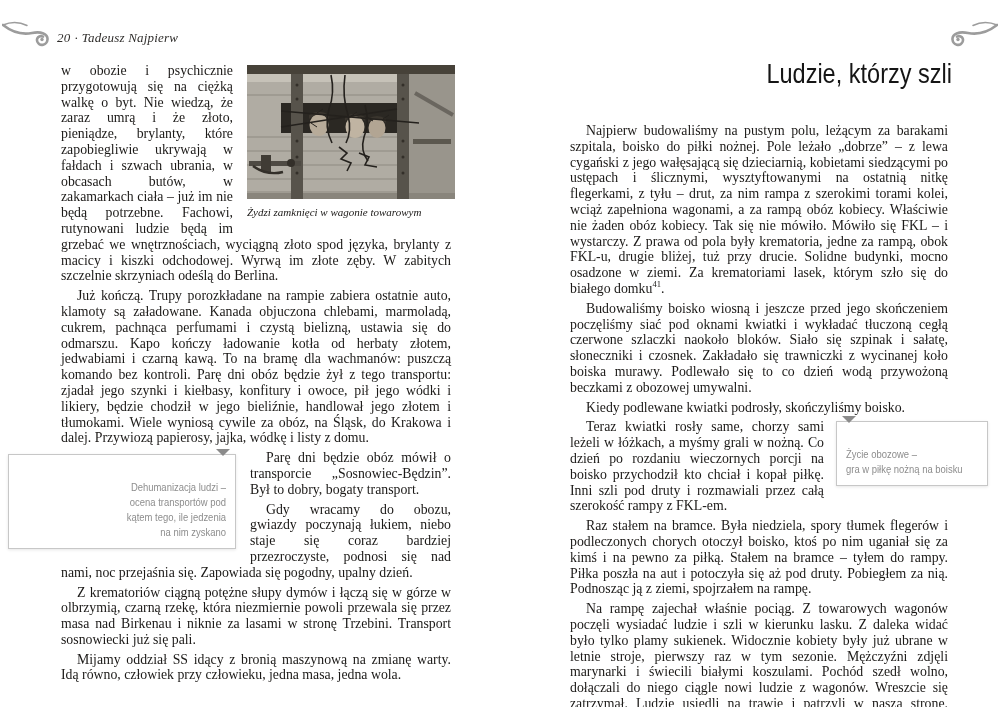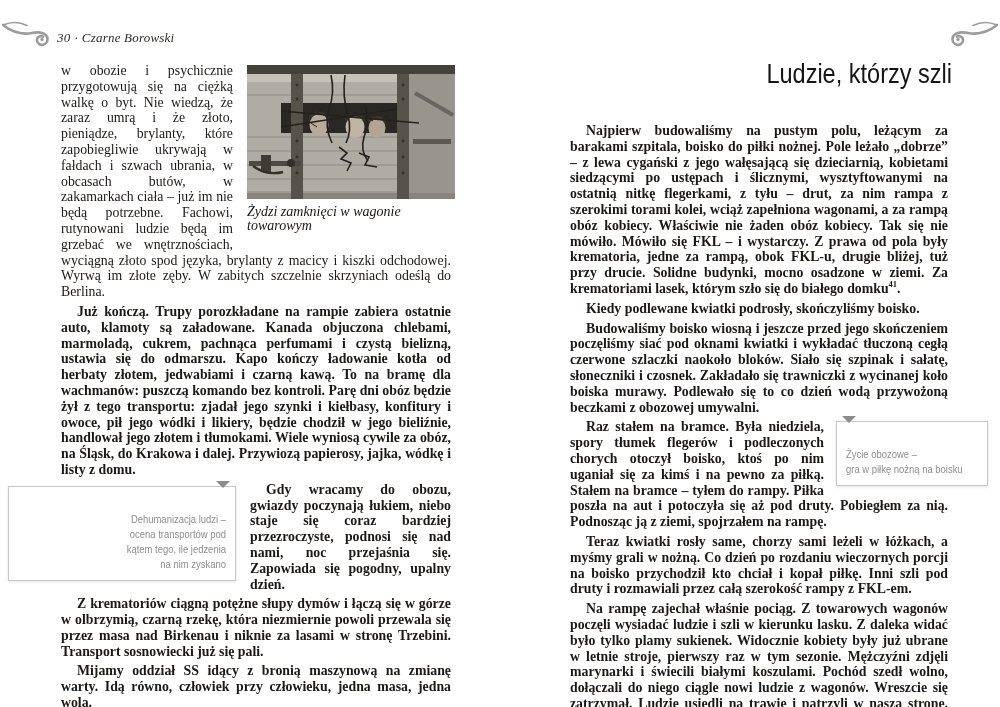--- a/index.html
+++ b/index.html
@@ -17,28 +17,28 @@
 
   .running-head{font-style:italic;font-size:13px;color:#2e2c2a;margin:0 0 17px 0;letter-spacing:.2px;}
   .running-head .sep{margin:0 4px;}
 
   .chapter-title{font-family:"Liberation Sans", sans-serif;font-size:28px;font-weight:400;
                  color:#151515;text-align:right;margin:0 0 33px 0;white-space:nowrap;
                  transform:scaleX(.84);transform-origin:100% 50%;}
 
   .body-text{font-size:13.8px;line-height:15.8px;text-align:justify;color:#1b1917;}
   p.para{margin:4px;padding:0;}
-  p.para.indent{text-indent:16px;font-weight:bold;}
+  p.para.indent{text-indent:16px;}
   sup.ref{font-size:8.5px;vertical-align:super;line-height:0;}
 
   
   figure{margin:0;}
   .photo-fig{float:right;width:208px;margin:2px 0 5px 14px;}
   .photo-fig svg{display:block;}
-  .fig-caption{font-style:italic;font-size:14px;color:#181614;margin-top:6px;line-height:14px;text-align:left;}
+  .fig-caption{font-style:italic;font-size:11px;color:#181614;margin-top:6px;line-height:14px;text-align:left;}
 
   
   .margin-note{position:relative;background:#ffffff;border:1px solid #c7c7c7;
                box-shadow:0 1px 3px rgba(0,0,0,.10);
                font-family:"Liberation Sans", sans-serif;font-size:10.5px;line-height:15px;
                color:#8d8d8d;padding:25px 9px 8px;}
   .margin-note.side-left{float:left;width:208px;margin:4px 14px 10px -49px;text-align:right;}
   .margin-note.side-right{float:right;width:132px;margin:2px -36px 8px 12px;text-align:left;}
   .side-left .note-line{transform:scaleX(.9);transform-origin:100% 50%;}
   .side-right .note-line{transform:scaleX(.9);transform-origin:0 50%;}
@@ -63,21 +63,21 @@
   <div class="corner right">
     <svg width="50" height="34" viewBox="0 0 50 34">
       <path d="M1 7 C 10 14 20 17 30 15 C 39 13 46 16 45.5 21.5 C 45 27 38 29 35.5 24 C 33.8 20.4 37 16.8 41 18.6" stroke="#9c9c9c" stroke-width="2.6" fill="none" stroke-linecap="round"></path>
       <path d="M1 7 C 9 3.5 17 3.5 25 7.5" stroke="#9c9c9c" stroke-width="1.5" fill="none" stroke-linecap="round"></path>
       <circle cx="40" cy="21.5" r="1.7" fill="#9c9c9c"></circle>
     </svg>
   </div>
 
   <div class="page-left">
     <div class="running-head">
-      <span>30</span><span class="sep">·</span><span>Czarne Borowski</span>
+      <span>20</span><span class="sep">·</span><span>Tadeusz Najpierw</span>
     </div>
 
     <div class="body-text">
 
       <figure class="photo-fig">
         <svg width="208" height="134" viewBox="0 0 208 134">
           <rect width="208" height="134" fill="#b0aca3"></rect>
           <rect y="0" width="208" height="9" fill="#474239"></rect>
           <rect y="9" width="208" height="8" fill="#c6c2b8"></rect>
           <g stroke="#8e8a81" stroke-width="1">
@@ -145,42 +145,43 @@
       <div>
           <p class="para"><span>w obozie i psychicznie przygotowują się na ciężką walkę o byt. Nie wiedzą, że zaraz umrą i że złoto, pieniądze, brylanty, które zapobiegliwie ukrywają w fałdach i szwach ubrania, w obcasach butów, w zakamarkach ciała – już im nie będą potrzebne. Fachowi, rutynowani ludzie będą im grzebać we wnętrznościach, wyciągną złoto spod języka, brylanty z macicy i kiszki odchodowej. Wyrwą im złote zęby. W zabitych szczelnie skrzyniach odeślą do Berlina.</span></p>
           <p class="para indent"><span>Już kończą. Trupy porozkładane na rampie zabiera ostatnie auto, klamoty są załadowane. Kanada objuczona chlebami, marmoladą, cukrem, pachnąca perfumami i czystą bielizną, ustawia się do odmarszu. Kapo kończy ładowanie kotła od herbaty złotem, jedwabiami i czarną kawą. To na bramę dla wachmanów: puszczą komando bez kontroli. Parę dni obóz będzie żył z tego transportu: zjadał jego szynki i kiełbasy, konfitury i owoce, pił jego wódki i likiery, będzie chodził w jego bieliźnie, handlował jego złotem i tłumokami. Wiele wyniosą cywile za obóz, na Śląsk, do Krakowa i dalej. Przywiozą papierosy, jajka, wódkę i listy z domu.</span></p>
           <div class="margin-note side-left">
             <div class="note-tri"></div>
             <div class="note-line">Dehumanizacja ludzi –</div>
             <div class="note-line">ocena transportów pod</div>
             <div class="note-line">kątem tego, ile jedzenia</div>
             <div class="note-line">na nim zyskano</div>
           </div>
+          <p class="para indent"><span>Parę dni będzie obóz mówił o transporcie „Sosnowiec-Będzin”. Był to dobry, bogaty transport.</span></p>
           <p class="para indent"><span>Gdy wracamy do obozu, gwiazdy poczynają łukiem, niebo staje się coraz bardziej przezroczyste, podnosi się nad nami, noc przejaśnia się. Zapowiada się pogodny, upalny dzień.</span></p>
           <p class="para indent"><span>Z krematoriów ciągną potężne słupy dymów i łączą się w górze w olbrzymią, czarną rzekę, która niezmiernie powoli przewala się przez masa nad Birkenau i niknie za lasami w stronę Trzebini. Transport sosnowiecki już się pali.</span></p>
           <p class="para indent"><span>Mijamy oddział SS idący z bronią maszynową na zmianę warty. Idą równo, człowiek przy człowieku, jedna masa, jedna wola.</span></p>
         </div>
 
     </div>
   </div>
 
   <div class="page-right">
     <h1 class="chapter-title">Ludzie, którzy szli</h1>
 
     <div class="body-text">
       <div>
           <p class="para indent"><span>Najpierw budowaliśmy na pustym polu, leżącym za barakami szpitala, boisko do piłki nożnej. Pole leżało „dobrze” – z lewa cygański z jego wałęsającą się dzieciarnią, kobietami siedzącymi po ustępach i ślicznymi, wysztyftowanymi na ostatnią nitkę flegerkami, z tyłu – drut, za nim rampa z szerokimi torami kolei, wciąż zapełniona wagonami, a za rampą obóz kobiecy. Właściwie nie żaden obóz kobiecy. Tak się nie mówiło. Mówiło się FKL – i wystarczy. Z prawa od pola były krematoria, jedne za rampą, obok FKL-u, drugie bliżej, tuż przy drucie. Solidne budynki, mocno osadzone w ziemi. Za krematoriami lasek, którym szło się do białego domku</span><sup class="ref">41</sup><span>.</span></p>
+          <p class="para indent"><span>Budowaliśmy boisko wiosną i jeszcze przed jego skończeniem poczęliśmy siać pod oknami kwiatki i wykładać tłuczoną cegłą czerwone szlaczki naokoło bloków. Siało się szpinak i sałatę, słoneczniki i czosnek. Zakładało się trawniczki z wycinanej koło boiska murawy. Podlewało się to co dzień wodą przywożoną beczkami z obozowej umywalni.</span></p>
           <p class="para indent"><span>Kiedy podlewane kwiatki podrosły, skończyliśmy boisko.</span></p>
-          <p class="para indent"><span>Budowaliśmy boisko wiosną i jeszcze przed jego skończeniem poczęliśmy siać pod oknami kwiatki i wykładać tłuczoną cegłą czerwone szlaczki naokoło bloków. Siało się szpinak i sałatę, słoneczniki i czosnek. Zakładało się trawniczki z wycinanej koło boiska murawy. Podlewało się to co dzień wodą przywożoną beczkami z obozowej umywalni.</span></p>
           <div class="margin-note side-right">
             <div class="note-tri"></div>
             <div class="note-line">Życie obozowe –</div>
             <div class="note-line">gra w piłkę nożną na boisku</div>
           </div>
+          <p class="para indent"><span>Teraz kwiatki rosły same, chorzy sami leżeli w łóżkach, a myśmy grali w nożną. Co dzień po rozdaniu wieczornych porcji na boisko przychodził kto chciał i kopał piłkę. Inni szli pod druty i rozmawiali przez całą szerokość rampy z FKL-em.</span></p>
           <p class="para indent"><span>Raz stałem na bramce. Była niedziela, spory tłumek flegerów i podleczonych chorych otoczył boisko, ktoś po nim uganiał się za kimś i na pewno za piłką. Stałem na bramce – tyłem do rampy. Piłka poszła na aut i potoczyła się aż pod druty. Pobiegłem za nią. Podnosząc ją z ziemi, spojrzałem na rampę.</span></p>
-          <p class="para indent"><span>Teraz kwiatki rosły same, chorzy sami leżeli w łóżkach, a myśmy grali w nożną. Co dzień po rozdaniu wieczornych porcji na boisko przychodził kto chciał i kopał piłkę. Inni szli pod druty i rozmawiali przez całą szerokość rampy z FKL-em.</span></p>
           <p class="para indent"><span>Na rampę zajechał właśnie pociąg. Z towarowych wagonów poczęli wysiadać ludzie i szli w kierunku lasku. Z daleka widać było tylko plamy sukienek. Widocznie kobiety były już ubrane w letnie stroje, pierwszy raz w tym sezonie. Mężczyźni zdjęli marynarki i świecili białymi koszulami. Pochód szedł wolno, dołączali do niego ciągle nowi ludzie z wagonów. Wreszcie się zatrzymał. Ludzie usiedli na trawie i patrzyli w naszą stronę. Wróciłem z piłką i wybiłem ją w pole. Przeszła od nogi do nogi i wróciła łukiem pod bramkę. Wybiłem ją na korner</span></p>
         </div>
 
     </div>
   </div>
 
 </div>
 
 </body></html>

